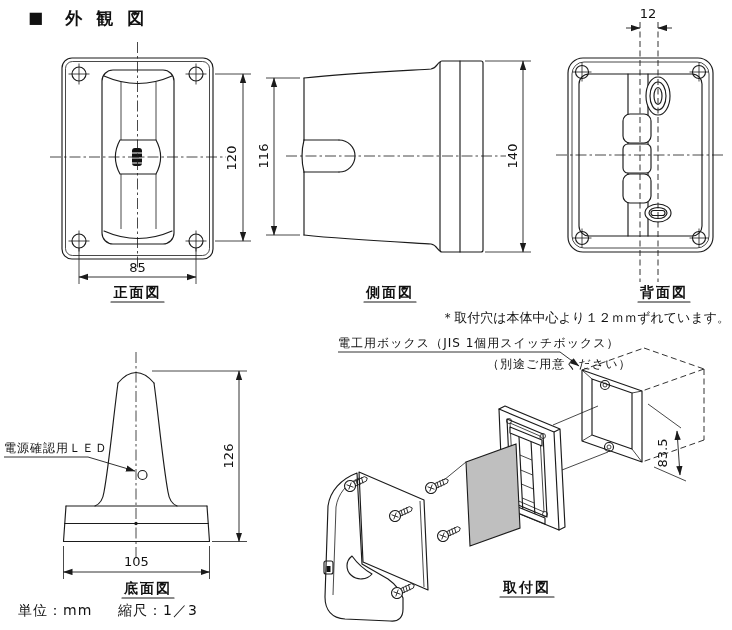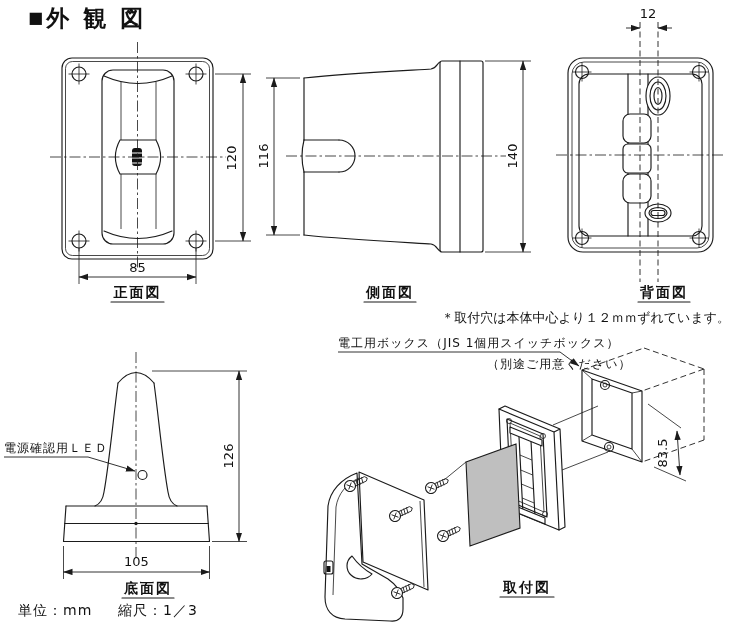--- a/index.html
+++ b/index.html
@@ -1,20 +1,20 @@
 <!DOCTYPE html>
 <html><head>
 <meta charset="utf-8">
 <style>
   html,body{margin:0;padding:0;background:#fff;}
   #stage{position:relative;width:732px;height:630px;background:#ffffff;overflow:hidden;
          font-family:"DejaVu Sans","Liberation Sans",sans-serif;color:#111;}
   #hdr{position:absolute;left:28px;top:6px;display:flex;align-items:center;height:24px;}
   #hdr .mk{font-size:16px;line-height:16px;}
-  #hdr .ttl{font-size:23px;font-weight:bold;letter-spacing:14px;margin-left:3px;white-space:nowrap;}
+  #hdr .ttl{font-size:17px;font-weight:bold;letter-spacing:14px;margin-left:22px;white-space:nowrap;}
   svg{position:absolute;left:0;top:0;}
   .ln{fill:none;stroke:#1b1b1b;stroke-width:1.15;stroke-linejoin:round;stroke-linecap:round;}
   .lnf{fill:#ffffff;stroke:#1b1b1b;stroke-width:1.15;stroke-linejoin:round;}
   .thin{fill:none;stroke:#1b1b1b;stroke-width:0.8;}
   .dim{fill:none;stroke:#1b1b1b;stroke-width:0.9;}
   .cl{fill:none;stroke:#1b1b1b;stroke-width:0.8;stroke-dasharray:11 3 2.5 3;}
   .dsh{fill:none;stroke:#1b1b1b;stroke-width:0.9;stroke-dasharray:6 3.5;}
   .dtxt{font:13px "DejaVu Sans",sans-serif;fill:#111;}
   .vlbl{font:bold 14px "DejaVu Sans",sans-serif;fill:#111;letter-spacing:2px;}
   .ntxt{font:13px "DejaVu Sans",sans-serif;fill:#111;}

